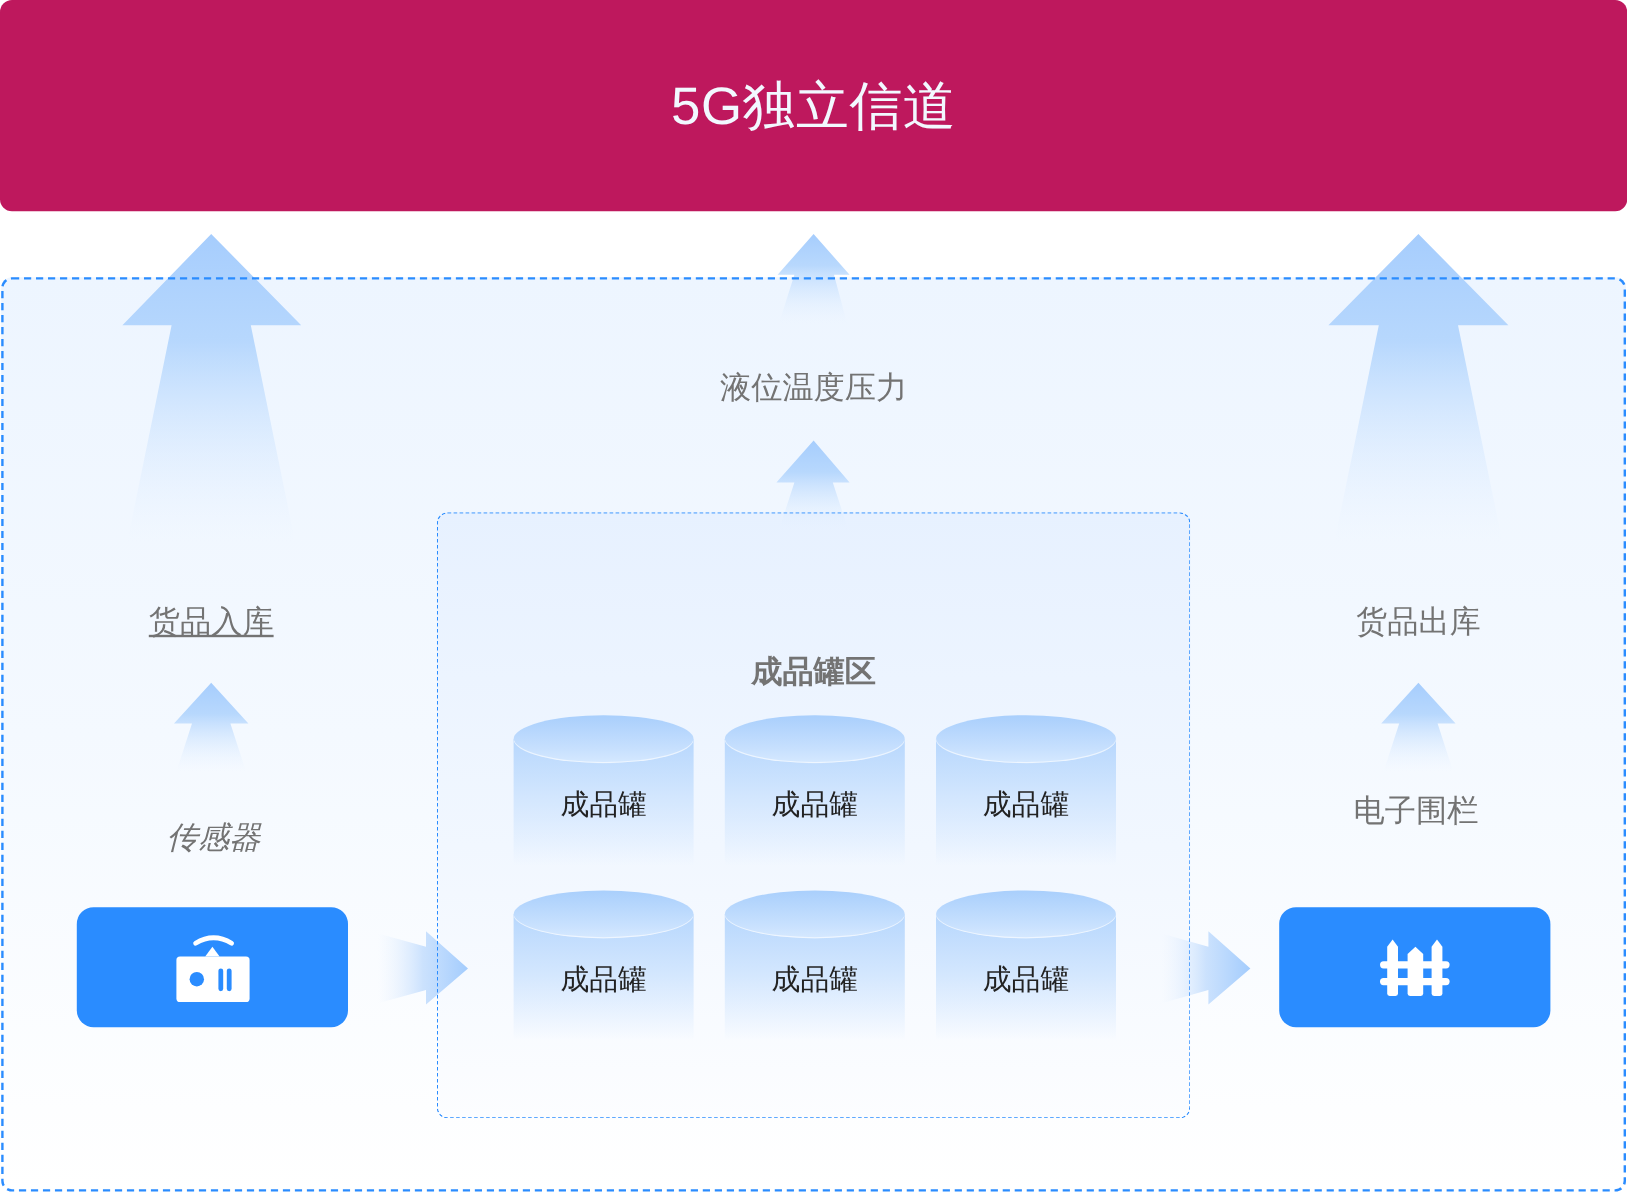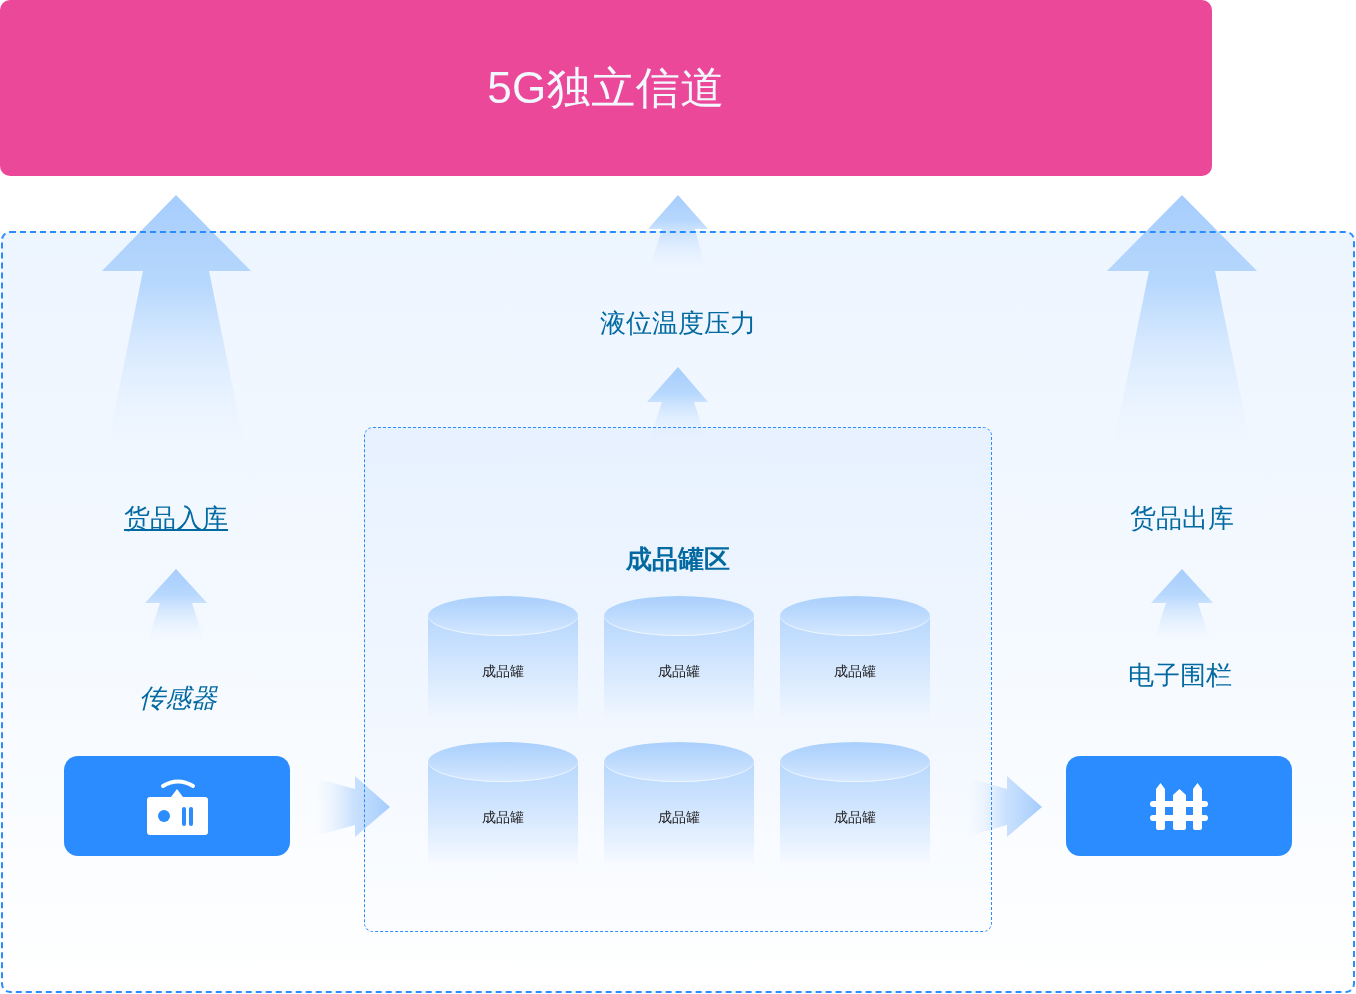--- a/index.html
+++ b/index.html
@@ -4,22 +4,22 @@
   <style>
     html, body { margin: 0; padding: 0; }
     body {
       width: 1356px; height: 994px; position: relative; overflow: hidden;
       background: #ffffff;
       font-family: "Liberation Sans", "DejaVu Sans", sans-serif;
       color: #1f1f1f;
     }
     .abs { position: absolute; }
     .top-bar {
-      left: 0; top: 0; width: 1212px; height: 176px;
-      background: #ec4899; border-radius: 10px;
+      left: 0; top: 0; width: 1356px; height: 176px;
+      background: #be185d; border-radius: 10px;
       display: flex; align-items: center; justify-content: center;
     }
     .top-title { color: #f2f8ff; font-size: 44px; font-weight: 500; letter-spacing: 0.5px; }
 
     .outer-bg {
       left: 1px; top: 231px; width: 1354px; height: 762px; border-radius: 9px;
       background: linear-gradient(180deg, #edf5ff 0%, #f4f9ff 50%, #ffffff 100%);
     }
     .outer-border {
       left: 1px; top: 231px; width: 1354px; height: 762px; box-sizing: border-box;
@@ -30,42 +30,42 @@
       background: linear-gradient(180deg, #e7f1ff 0%, #f1f7ff 55%, #fcfdff 100%);
     }
     .inner-border {
       left: 364px; top: 427px; width: 628px; height: 505px; box-sizing: border-box;
       border: 1.5px dashed #2a8cff; border-radius: 9px; pointer-events: none;
     }
     .arrows { left: 0; top: 0; width: 1356px; height: 994px; }
 
     .label {
       width: 300px; text-align: center; font-size: 26px; font-weight: 500;
-      line-height: 34px; color: #0369a1; white-space: nowrap;
+      line-height: 34px; color: #737373; white-space: nowrap;
     }
     .label.bold { font-weight: 700; }
 
     .tank-grid {
       left: 428px; top: 596px;
       display: grid; grid-template-columns: repeat(3, 150px);
       column-gap: 26px; row-gap: 21px;
     }
     .tank { position: relative; width: 150px; height: 125px; }
     .tank-body {
       position: absolute; left: 0; top: 20px; width: 150px; height: 105px;
       background: linear-gradient(180deg, #b7d7fd 0%, #d2e6fe 45%, rgba(240,247,255,0) 100%);
     }
     .tank-top {
       position: absolute; left: 0; top: 0; width: 150px; height: 40px; border-radius: 50%;
       background: linear-gradient(180deg, #a9cffc 0%, #c7e0fe 70%, #d6e9ff 100%);
       box-shadow: inset 0 -1px 0 rgba(255,255,255,0.6);
     }
     .tank-label {
       position: absolute; left: 0; top: 61px; width: 150px; text-align: center;
-      font-size: 14px; line-height: 28px; color: #222;
+      font-size: 24px; line-height: 28px; color: #222;
     }
 
     .device-box {
       width: 226px; height: 100px; top: 756px; border-radius: 14px; background: #2a8cff;
     }
     .device-box svg { position: absolute; left: 0; top: 0; }
   </style>
 </head>
 <body>
 

